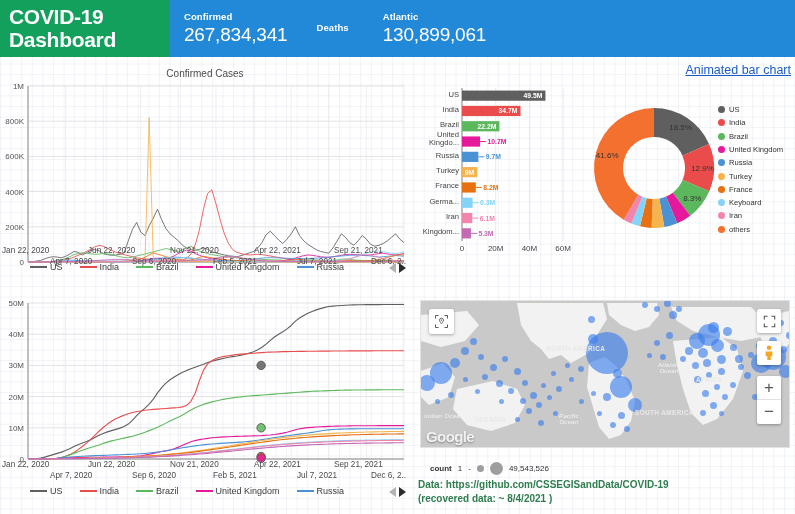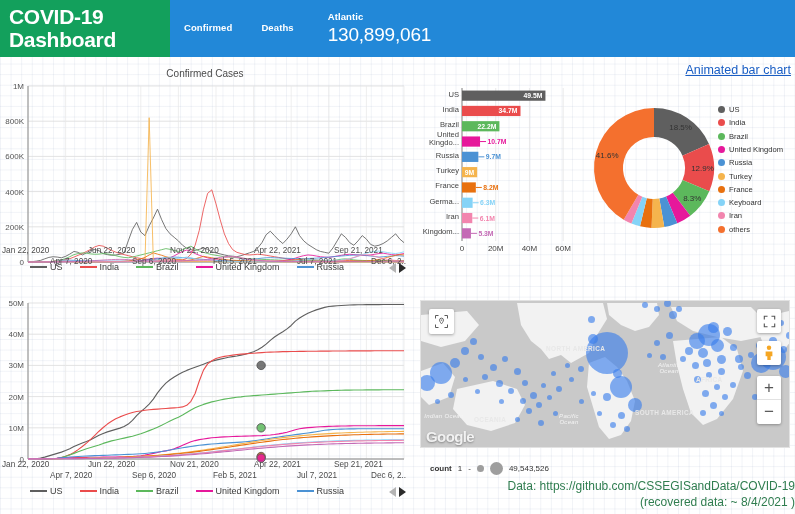--- a/index.html
+++ b/index.html
@@ -91,37 +91,38 @@
   .ocean-lbl { position:absolute; color:#f4f4f4; font-size:6px; font-style:italic; letter-spacing:.3px; }
   .cont-lbl { position:absolute; color:#e8e8e8; font-size:6.4px; font-weight:bold; letter-spacing:.4px; }
   .bub { position:absolute; border-radius:50%; background:rgba(55,125,235,0.62); }
 
   
   .countleg { position:absolute; left:430px; top:462px; display:flex; align-items:center; gap:6px;
               font-size:8px; color:#333; }
   .countleg b { font-weight:bold; }
   .cdot { border-radius:50%; background:#9e9e9e; display:inline-block; }
 
-  .src { position:absolute; left:418px; top:478px; width:377px; text-align:right;
-         font-size:12px; color:#2f7d4f; line-height:1.35; }
+  .src { position:absolute; left:418px; top:478px; width:377px; text-align:left;
+         font-size:10px; color:#2f7d4f; line-height:1.35;font-weight:bold; }
 </style>
 </head>
 <body>
 
 <div id="app">
   <div class="gridbg"></div>
 
   <div class="header">
     <div class="brand">
       <div>COVID-19</div>
       <div>Dashboard</div>
     </div>
     <div class="hdr-right">
       <div class="stat s1">
         <div class="lbl">Confirmed</div>
+        <div class="val">267,834,341</div>
       </div>
       <div class="stat s2">
         <div class="lbl">Deaths</div>
       </div>
       <div class="stat s3">
         <div class="lbl">Atlantic</div>
         <div class="val">130,899,061</div>
       </div>
     </div>
   </div>

